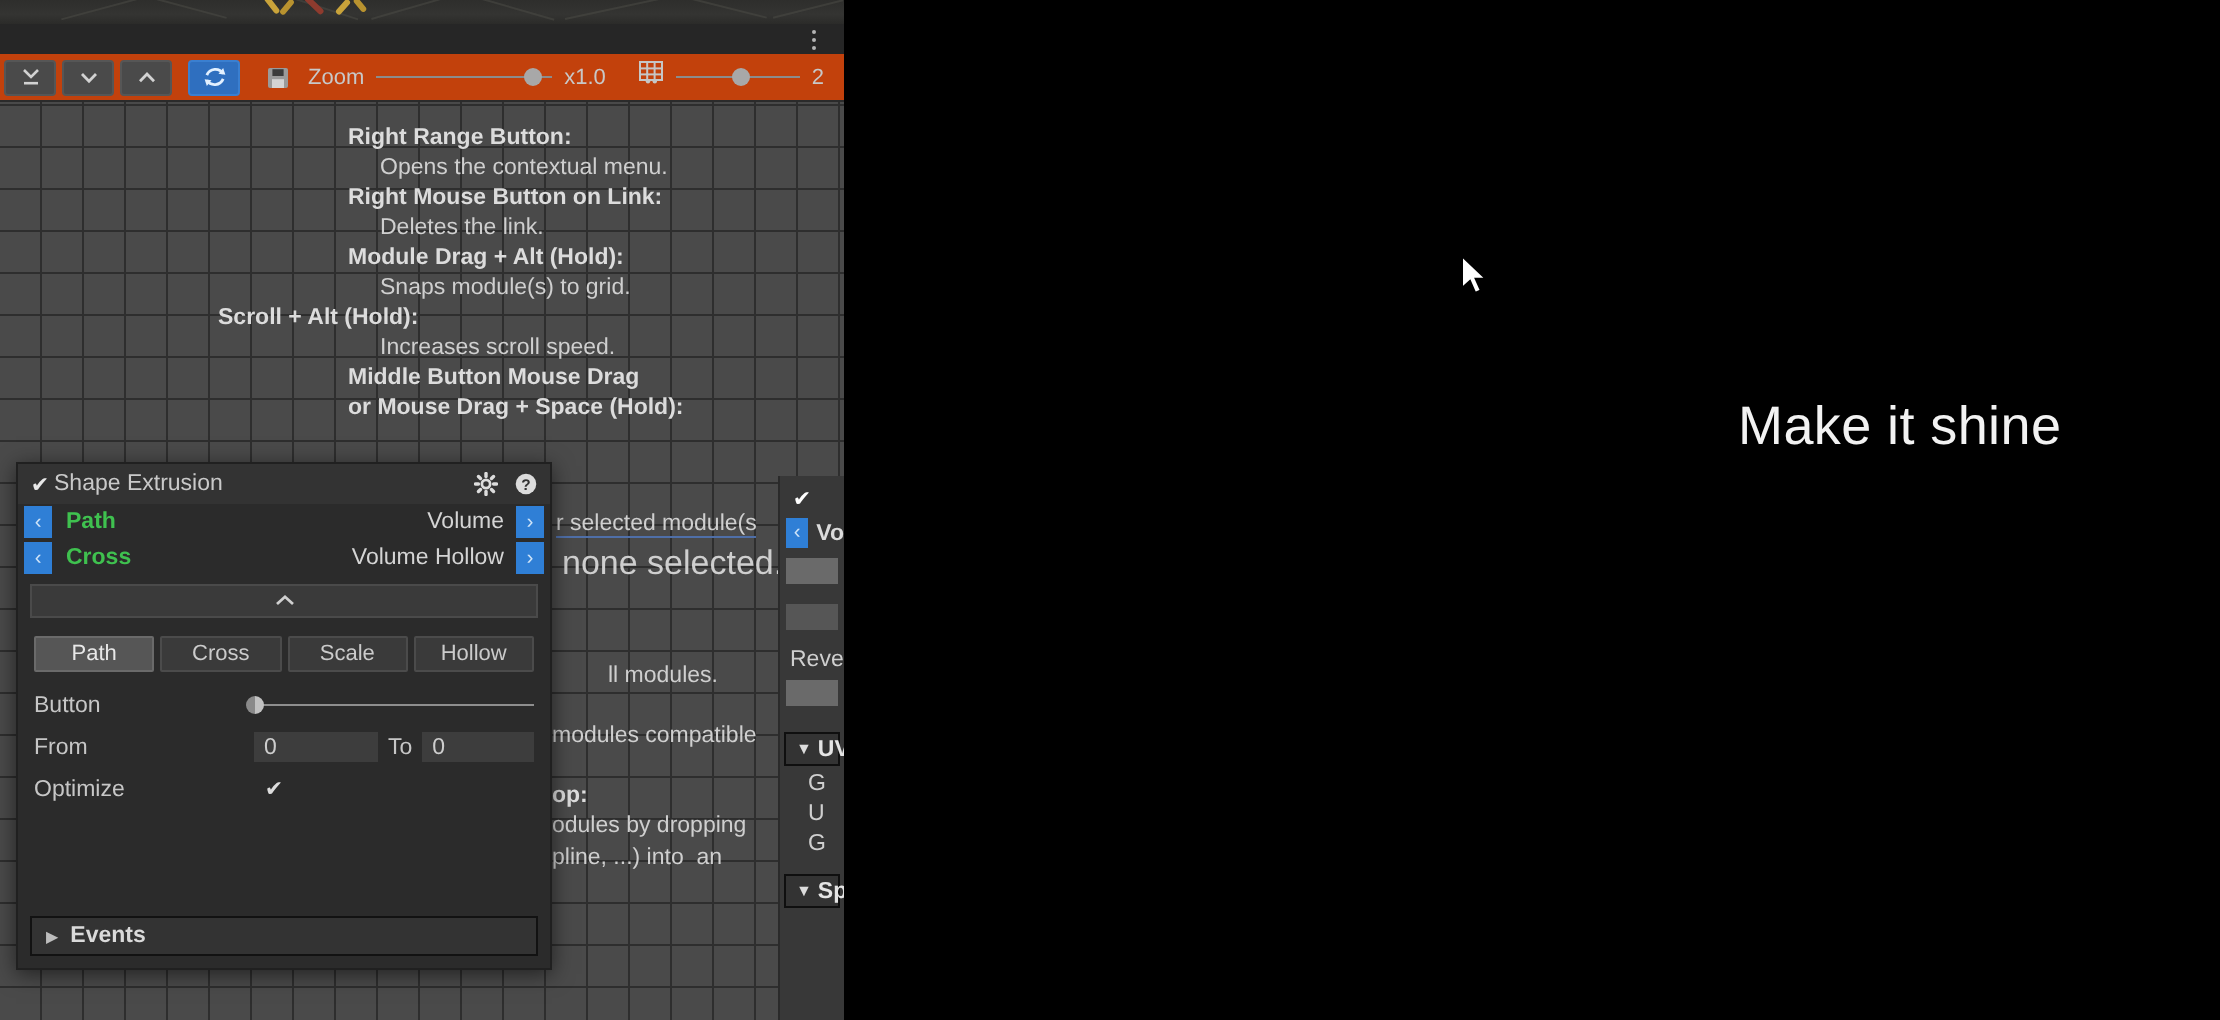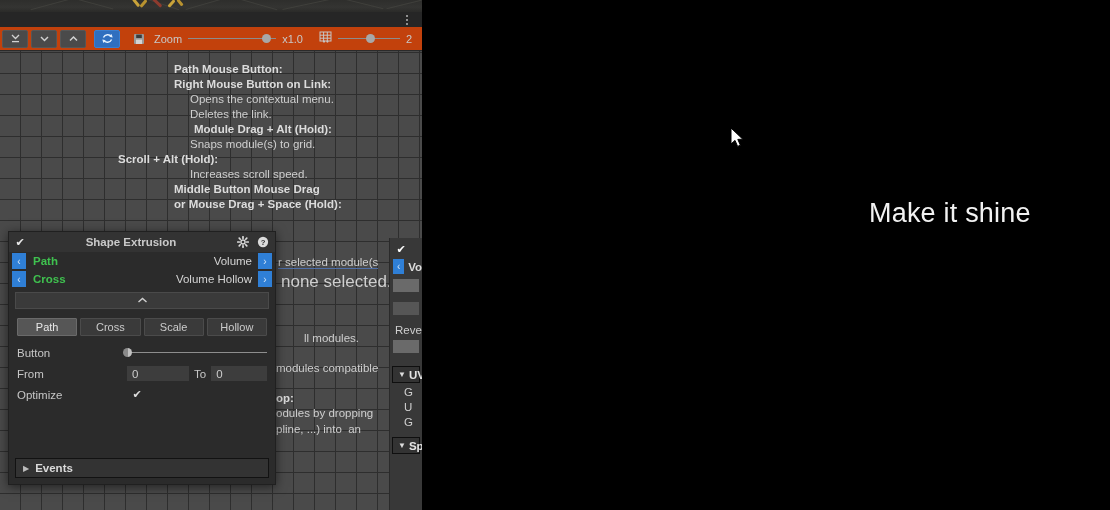--- a/index.html
+++ b/index.html
@@ -56,21 +56,21 @@
   
   .hl.link { color:#cfcfcf; border-bottom:1px solid #4f6fa8; display:inline-block; }
 
   
   #panel { position:absolute; left:8px; top:231px; width:268px; height:254px;
            background:#2b2b2b; border:1px solid #202020; box-shadow:0 2px 10px rgba(0,0,0,.55);
            display:flex; flex-direction:column; }
   #panel-head { height:20px; background:#333333; display:flex; align-items:center; position:relative; flex:0 0 auto; }
   .pcheck { width:14px; height:14px; margin-left:4px; display:flex; align-items:center; justify-content:center;
             color:#e8e8e8; font-size:11px; cursor:pointer; }
-  #panel-title { flex:1; text-align:center; color:#c9c9c9; font-size:11.5px;font-weight:bold; }
+  #panel-title { flex:1; text-align:left; color:#c9c9c9; font-size:11.5px; }
   .phicon { width:16px; height:16px; margin-right:4px; display:flex; align-items:center; justify-content:center; cursor:pointer; }
 
   
   .navrow { height:18px; display:flex; align-items:center; background:#2b2b2b; position:relative; }
   .arrowbtn { width:14px; height:16px; background:#2f7fd6; color:#cfe4f8; font-size:10px;
               display:flex; align-items:center; justify-content:center; cursor:pointer; flex:0 0 auto; }
   .arrowbtn.l { margin-left:3px; }
   .arrowbtn.r { margin-right:3px; }
   .navlabel { color:#3fc14f; font-size:11.5px; font-weight:bold; margin-left:7px; }
   .navvalue { margin-left:auto; color:#d4d4d4; font-size:11.5px; margin-right:6px; }
@@ -221,27 +221,27 @@
       </div>
       <div class="tslider" style="width:62px;margin-left:6px;">
         <div class="trail"></div>
         <div class="tknob" style="left:28px;"></div>
       </div>
       <div class="tval">2</div>
     </div>
 
     <div id="canvas">
       <div id="helptext">
-        <div class="hl b" style="padding-left:174px;">Path Mouse Button:</div>
+        <div class="hl b" style="padding-left:174px;">Right Range Button:</div>
+        <div class="hl n" style="padding-left:190px;">Opens the contextual menu.</div>
         <div class="hl b" style="padding-left:174px;">Right Mouse Button on Link:</div>
-        <div class="hl n" style="padding-left:190px;">Opens the contextual menu.</div>
         <div class="hl n" style="padding-left:190px;">Deletes the link.</div>
-        <div class="hl b" style="padding-left:174px;margin-left:20px;">Module Drag + Alt (Hold):</div>
+        <div class="hl b" style="padding-left:174px;">Module Drag + Alt (Hold):</div>
         <div class="hl n" style="padding-left:190px;">Snaps module(s) to grid.</div>
-        <div class="hl b" style="padding-left:118px;">Scroll + Alt (Hold):</div>
+        <div class="hl b" style="padding-left:89px;margin-left:20px;">Scroll + Alt (Hold):</div>
         <div class="hl n" style="padding-left:190px;">Increases scroll speed.</div>
         <div class="hl b" style="padding-left:174px;">Middle Button Mouse Drag</div>
         <div class="hl b" style="padding-left:174px;">or Mouse Drag + Space (Hold):</div>
       </div>
 
       <div class="hl link" style="position:absolute;left:278px;top:205px;font-size:11.5px;color:#cfcfcf;">r selected module(s</div>
       <div class="hl n" style="position:absolute;left:281px;top:221px;font-size:17px;">none selected.</div>
       <div class="hl n" style="position:absolute;left:276px;top:281px;font-size:11.5px;padding-left:28px;">ll modules.</div>
       <div class="hl n" style="position:absolute;left:276px;top:311px;font-size:11.5px;">modules compatible</div>
       <div class="hl b" style="position:absolute;left:276px;top:341px;font-size:11.5px;">op:</div>

